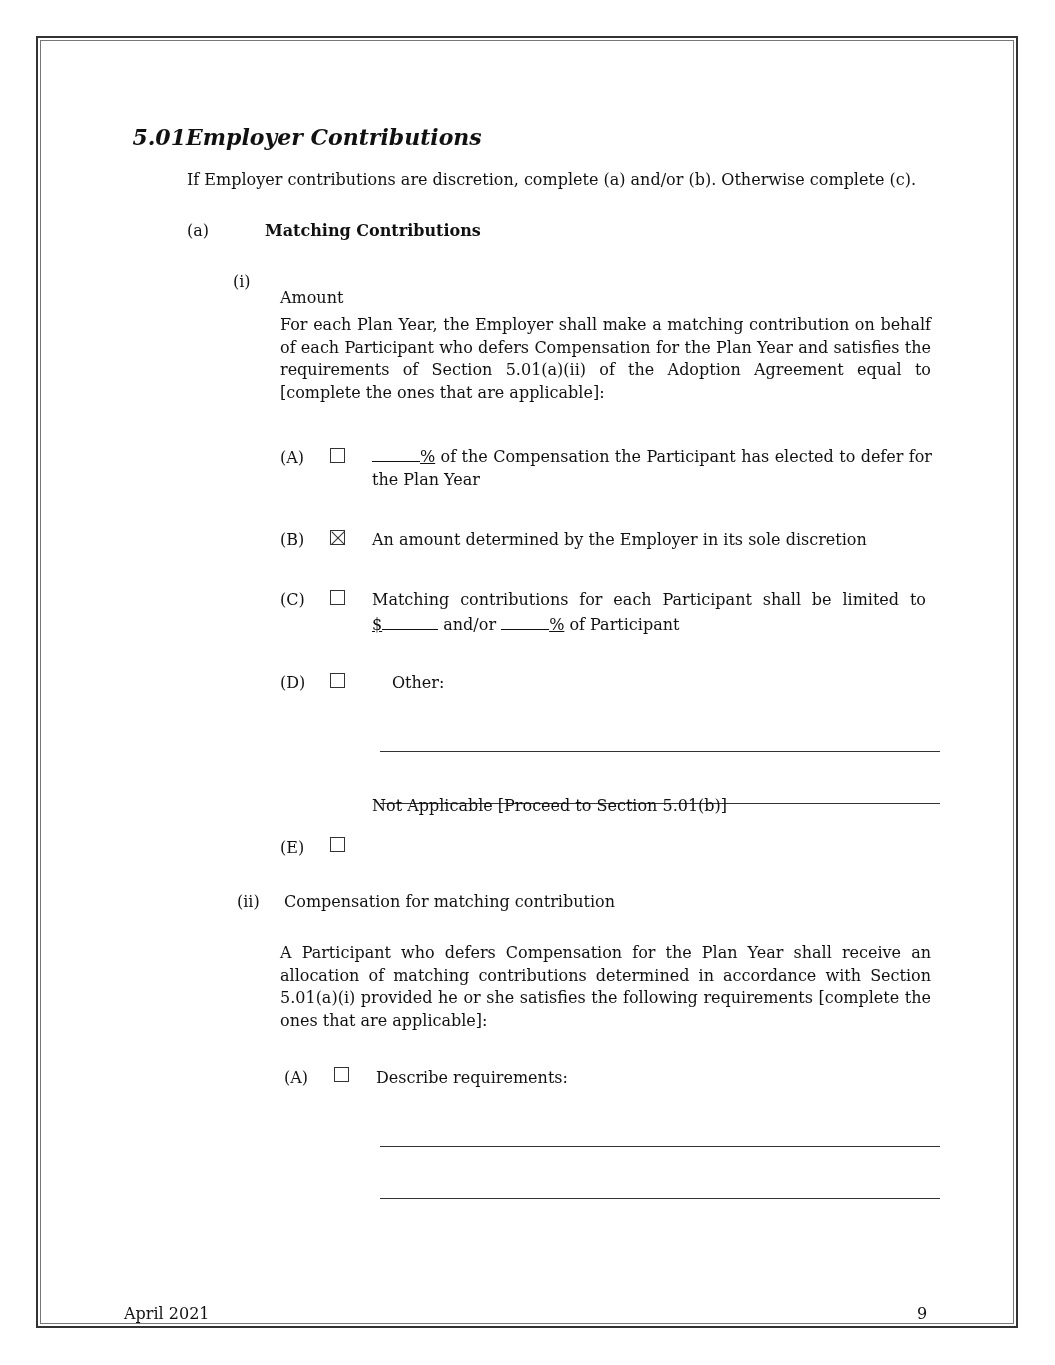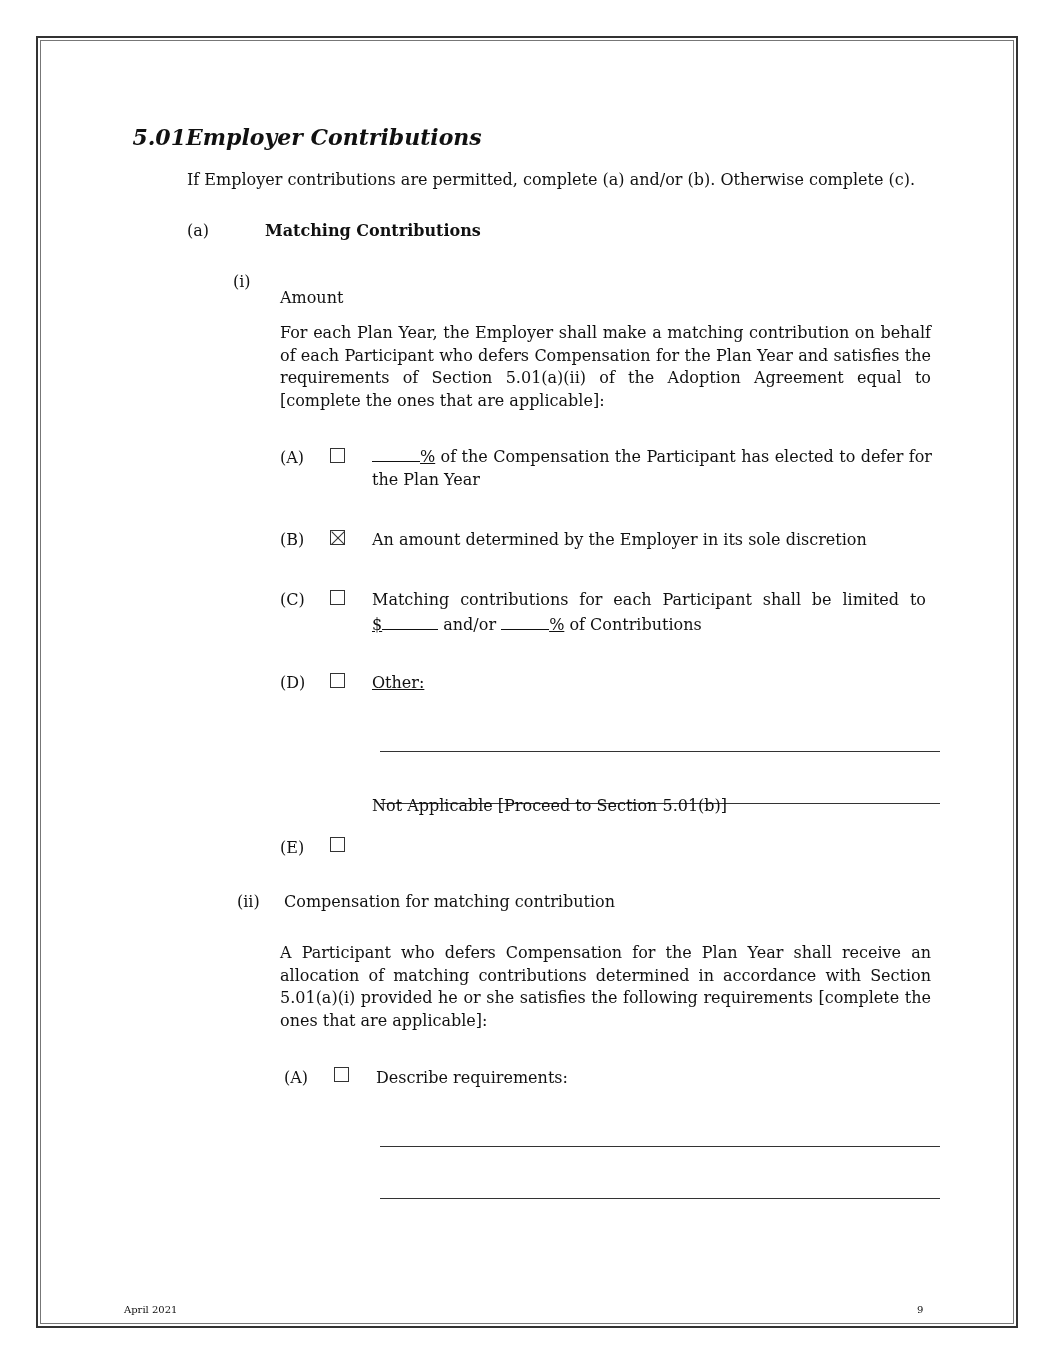--- a/index.html
+++ b/index.html
@@ -11,62 +11,62 @@
   .title .num { display:inline-block; width:62px; }
   .body { font-size:16px; }
   .para { position:absolute; font-size:16px; line-height:22.5px; text-align:justify; text-align-last:left; white-space:normal; }
   .cb { position:absolute; width:15px; height:15px; border:1px solid #333; box-sizing:border-box; background:#fff; }
   .cb.checked::before, .cb.checked::after { content:""; position:absolute; left:50%; top:50%; width:18px; height:1px; background:#333; }
   .cb.checked::before { transform:translate(-50%,-50%) rotate(45deg); }
   .cb.checked::after { transform:translate(-50%,-50%) rotate(-45deg); }
   .blank { display:inline-block; border-bottom:1px solid #111; height:14px; vertical-align:baseline; }
   .u { text-decoration:underline; }
   .line { position:absolute; height:0; border-top:1px solid #333; }
-  .footer { font-size:10px; }
+  .footer { font-size:16px; }
 </style>
 </head>
 <body>
 
 <div class="frame-outer"></div>
 <div class="frame-inner"></div>
 
 <div class="abs title">
   <span class="num">5.01</span><span>Employer Contributions</span>
 </div>
 
-<div class="abs body" style="left:187px;top:170px;">If Employer contributions are permitted, complete (a) and/or (b).  Otherwise complete (c).</div>
+<div class="abs body" style="left:187px;top:170px;">If Employer contributions are discretion, complete (a) and/or (b).  Otherwise complete (c).</div>
 
 <div class="abs body" style="left:187px;top:221px;">(a)</div>
 <div class="abs body" style="left:233px;top:221px;font-weight:bold;margin-left:32px;">Matching Contributions</div>
 
 <div class="abs body" style="left:233px;top:272px;">(i)</div>
 <div class="abs body" style="left:280px;top:288px;">Amount</div>
 
-<div class="para" style="left:280px;top:322px;width:651px;">For each Plan Year, the Employer shall make a matching contribution on behalf of each Participant who defers Compensation for the Plan Year and satisfies the requirements of Section 5.01(a)(ii) of the Adoption Agreement equal to [complete the ones that are applicable]:</div>
+<div class="para" style="left:280px;top:314px;width:651px;">For each Plan Year, the Employer shall make a matching contribution on behalf of each Participant who defers Compensation for the Plan Year and satisfies the requirements of Section 5.01(a)(ii) of the Adoption Agreement equal to [complete the ones that are applicable]:</div>
 
 <div class="abs body" style="left:280px;top:448px;">(A)</div>
 <div class="cb" style="left:330px;top:448px;"></div>
 <div class="para" style="left:372px;top:446px;width:560px;">
   <span class="blank" style="width:48px;"></span><span class="u">%</span><span> of the Compensation the Participant has elected to defer for the Plan Year</span>
 </div>
 
 <div class="abs body" style="left:280px;top:530px;">(B)</div>
 <div class="cb checked" style="left:330px;top:530px;"></div>
 <div class="abs body" style="left:372px;top:530px;">An amount determined by the Employer in its sole discretion</div>
 
 <div class="abs body" style="left:280px;top:590px;">(C)</div>
 <div class="cb" style="left:330px;top:590px;"></div>
 <div class="para" style="left:372px;top:589px;width:554px;text-align:justify;text-align-last:justify;">Matching contributions for each Participant shall be limited to</div>
 <div class="abs body" style="left:372px;top:615px;">
-  <span class="u">$</span><span class="blank" style="width:56px;"></span><span> and/or </span><span class="blank" style="width:48px;"></span><span class="u">%</span><span> of Contributions</span>
+  <span class="u">$</span><span class="blank" style="width:56px;"></span><span> and/or </span><span class="blank" style="width:48px;"></span><span class="u">%</span><span> of Participant</span>
 </div>
 
 <div class="abs body" style="left:280px;top:673px;">(D)</div>
 <div class="cb" style="left:330px;top:673px;"></div>
-<div class="abs body" style="left:372px;top:673px;text-decoration:underline;">Other:</div>
+<div class="abs body" style="left:392px;top:673px;">Other:</div>
 <div class="line" style="left:380px;top:751px;width:560px;"></div>
 <div class="line" style="left:380px;top:803px;width:560px;"></div>
 
 <div class="abs body" style="left:280px;top:838px;">(E)</div>
 <div class="cb" style="left:330px;top:837px;"></div>
 <div class="abs body" style="left:372px;top:796px;">Not Applicable [Proceed to Section 5.01(b)]</div>
 
 <div class="abs body" style="left:237px;top:892px;">(ii)</div>
 <div class="abs body" style="left:284px;top:892px;">Compensation for matching contribution</div>
 

